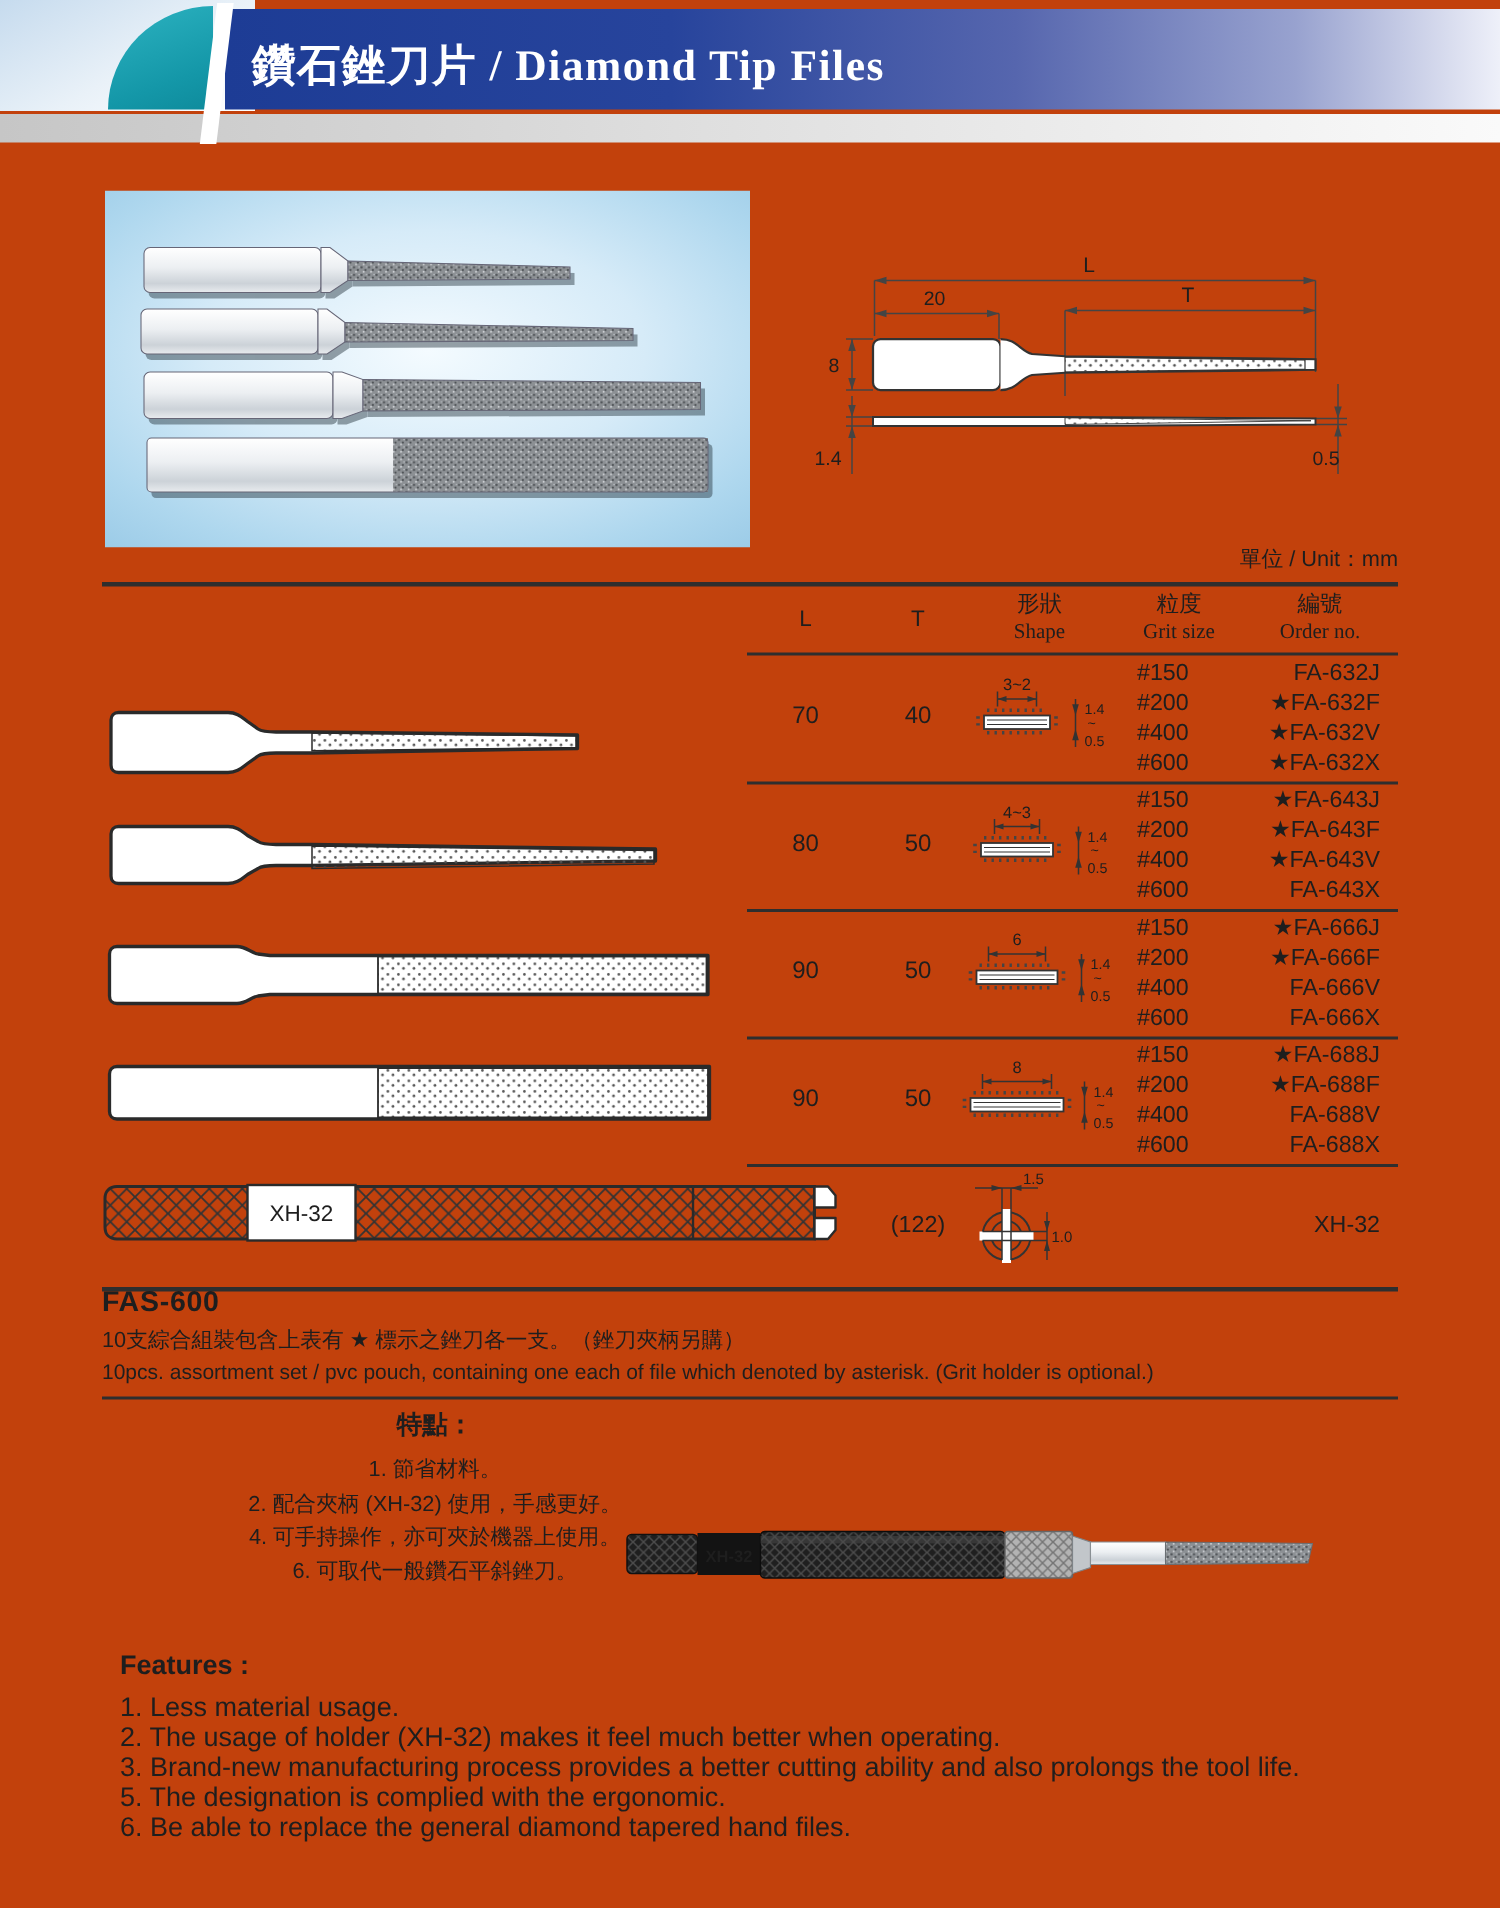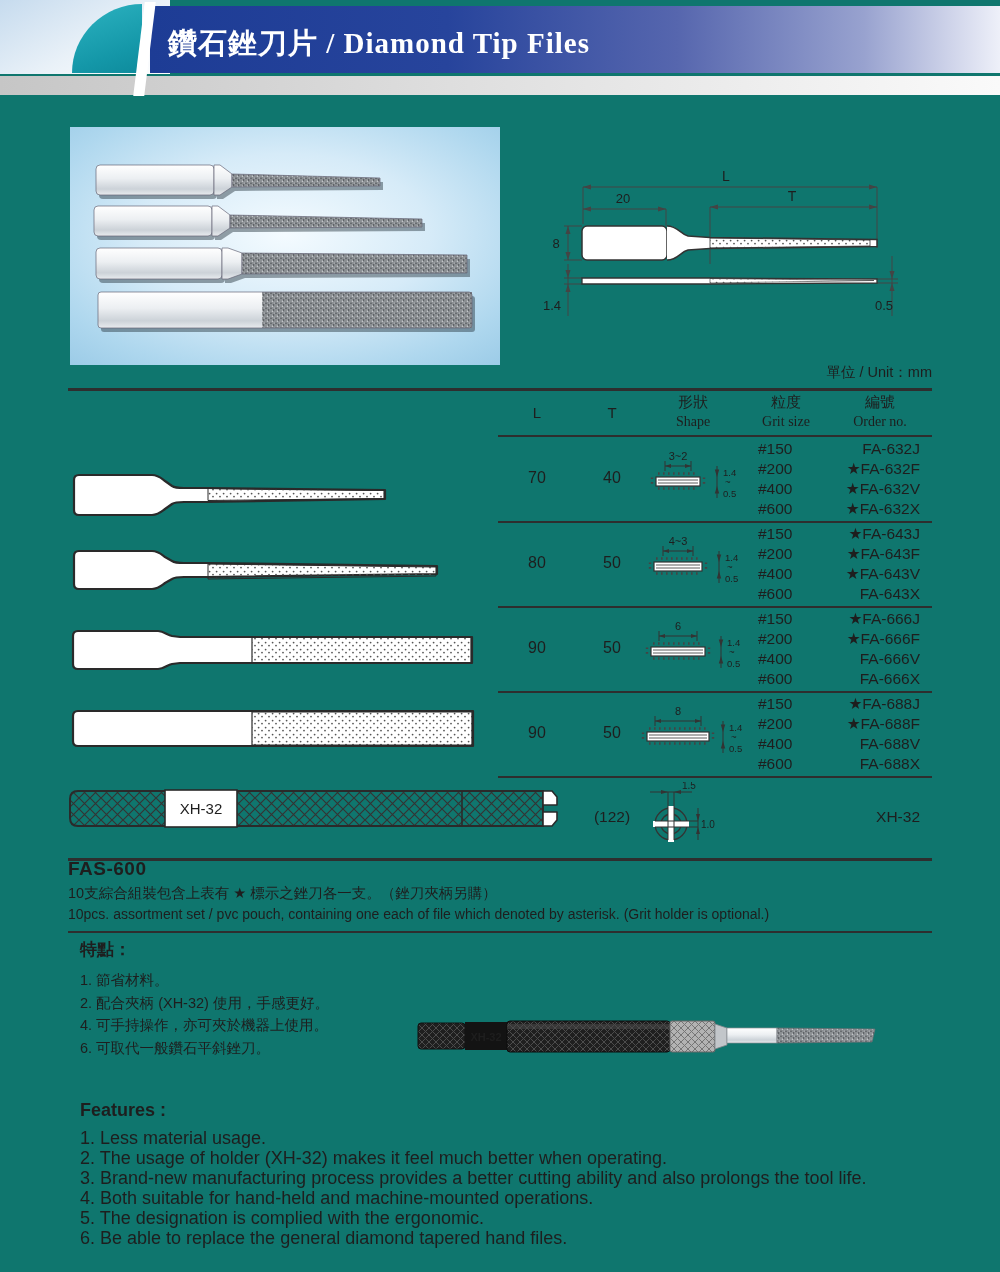--- a/index.html
+++ b/index.html
@@ -1,16 +1,16 @@
 <!DOCTYPE html>
 <html><head>
 <meta charset="utf-8">
 <style>
   html,body{margin:0;padding:0;background:#fff;}
-  .page{position:relative;width:1000px;height:1272px;background:#0f766e;overflow:hidden;
+  .page{position:relative;width:1000px;height:1272px;background:#c2410c;overflow:hidden;
         font-family:"Liberation Sans","DejaVu Sans",sans-serif;color:#1e1e1e;}
 
   
   .hdr-bg{position:absolute;left:0;top:0;width:170px;height:74px;
           background:linear-gradient(150deg,#c6dbee 0%,#e9f1f8 55%,#ffffff 100%);}
   .hdr-bar{position:absolute;left:150px;top:6px;right:0;height:67px;
            background:linear-gradient(90deg,#1d3c95 0%,#27449c 35%,#5666ae 62%,#98a2cf 84%,#eef0f9 100%);}
   .hdr-teal{position:absolute;left:72px;top:4px;width:70px;height:69px;
             background:linear-gradient(160deg,#2db3c1 0%,#1497a8 70%,#0e8b9c 100%);
             border-top-left-radius:100% 100%;}
@@ -40,21 +40,21 @@
   .shapecell{position:absolute;left:565px;top:14px;}
   .rowdraw{position:absolute;left:0;top:0;}
 
   
   .fas{position:absolute;left:68px;top:858px;width:864px;border-bottom:2px solid #2e2e2e;padding-bottom:9px;}
   .fas-code{font-size:19px;font-weight:bold;letter-spacing:.5px;}
   .fas-zh{font-size:14.5px;margin-top:4px;}
   .fas-en{font-size:14px;margin-top:3px;}
 
   
-  .tz{position:absolute;left:80px;top:938px;width:420px;}
+  .tz{position:absolute;left:80px;top:938px;width:420px;text-align:center;}
   .tz-h{font-size:17px;font-weight:bold;margin-bottom:8px;}
   .tz-i{font-size:14.5px;line-height:22.5px;}
   .fe{position:absolute;left:80px;top:1100px;width:860px;}
   .fe-h{font-size:18px;font-weight:bold;margin-bottom:7px;}
   .fe-i{font-size:18px;line-height:20px;}
 
   .photo{position:absolute;left:70px;top:127px;}
   .tech{position:absolute;left:540px;top:148px;}
   .holderphoto{position:absolute;left:415px;top:1000px;}
   svg text{font-family:"Liberation Sans","DejaVu Sans",sans-serif;fill:#1e1e1e;}
@@ -506,18 +506,17 @@
     <polygon points="300,24 312,28 312,45 300,49" fill="#c2c6ca" stroke="#7e8488" stroke-width=".8"></polygon>
     <rect x="312" y="28" width="50" height="15" fill="url(#metal)" stroke="#8a9094" stroke-width=".7"></rect>
     <polygon points="362,28 460,29 457,42 362,43" fill="url(#grit)" stroke="#6a6e72" stroke-width=".7"></polygon>
   </svg>
 
   <div class="fe">
     <div class="fe-h">Features :</div>
     <div class="fe-i">1. Less material usage.</div>
     <div class="fe-i">2. The usage of holder (XH-32) makes it feel much better when operating.</div>
     <div class="fe-i">3. Brand-new manufacturing process provides a better cutting ability and also prolongs the tool life.</div>
-    <div class="fe-i">4. Both suitable for hand-held and machine-mounted operations.</div>
     <div class="fe-i">5. The designation is complied with the ergonomic.</div>
     <div class="fe-i">6. Be able to replace the general diamond tapered hand files.</div>
   </div>
 
 </div>
 
 </body></html>

